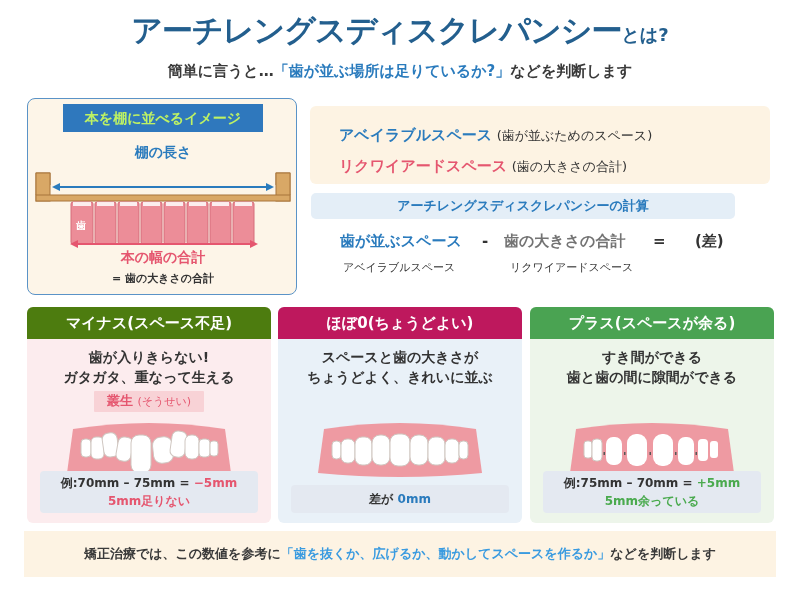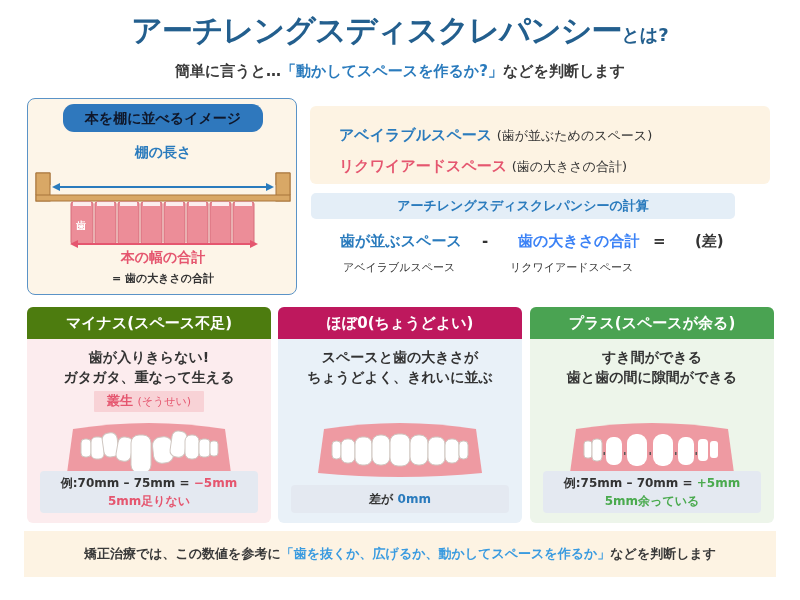--- a/index.html
+++ b/index.html
@@ -6,41 +6,41 @@
   html, body { width: 800px; height: 600px; background: #ffffff; overflow: hidden; }
   body { font-family: "DejaVu Sans", "Liberation Sans", sans-serif; color: #333333; position: relative; }
 
   .title { position: absolute; top: 10px; left: 0; width: 800px; text-align: center; color: #235f8e; font-weight: bold; font-size: 31px; letter-spacing: -1px; }
   .title .suffix { font-size: 18px; letter-spacing: 0; }
   .subtitle { position: absolute; top: 62px; left: 0; width: 800px; text-align: center; font-size: 15px; color: #3a3a3a; font-weight: bold; }
   .subtitle .hl { color: #2a7bbd; }
 
   
   .shelf-panel { position: absolute; left: 27px; top: 98px; width: 270px; height: 197px; background: #fdf5e8; border: 1.5px solid #5a93c7; border-radius: 8px; }
-  .shelf-badge { position: absolute; left: 35px; top: 5px; width: 200px; height: 28px; background: #2f78bd; color: #0f172a; border-radius: 11px; font-weight: bold; font-size: 14px; text-align: center; line-height: 28px; }
+  .shelf-badge { position: absolute; left: 35px; top: 5px; width: 200px; height: 28px; background: #2f78bd; color: #bef264; border-radius: 0; font-weight: bold; font-size: 14px; text-align: center; line-height: 28px; }
   .shelf-len { position: absolute; top: 45px; left: 0; width: 270px; text-align: center; color: #2a7bbd; font-weight: bold; font-size: 14px; }
   .shelf-len-sub { position: absolute; top: 63px; left: 0; width: 270px; text-align: center; font-size: 11px; font-weight: bold; color: #333; }
   .shelf-svg { position: absolute; left: 0; top: 70px; }
   .book-total { position: absolute; top: 150px; left: 0; width: 270px; text-align: center; color: #e5566f; font-weight: bold; font-size: 14px; }
   .book-total-sub { position: absolute; top: 172px; left: 0; width: 270px; text-align: center; font-size: 11px; font-weight: bold; color: #333; }
 
   
   .def-box { position: absolute; left: 310px; top: 106px; width: 460px; height: 78px; background: #fdf3e3; border-radius: 6px; padding: 14px 29px; }
   .def-row { font-size: 14px; line-height: 30px; white-space: nowrap; }
   .def-term { font-weight: bold; font-size: 15px; }
   .def-term.blue { color: #2a7bbd; }
   .def-term.pink { color: #e5566f; }
   .def-desc { color: #333; font-size: 13px; }
 
   .calc-banner { position: absolute; left: 311px; top: 193px; width: 424px; height: 26px; background: #e4eef7; border-radius: 5px; text-align: center; line-height: 26px; color: #2a7bbd; font-weight: bold; font-size: 13px; }
   .formula { position: absolute; left: 340px; top: 232px; width: 420px; height: 22px; font-weight: bold; font-size: 15px; }
   .formula span { position: absolute; top: 0; white-space: nowrap; }
   .f-blue { color: #2a7bbd; left: 0; }
   .f-minus { left: 142px; color: #333; }
-  .f-pink { color: #3b82f6; left: 178px; }
+  .f-pink { color: #737373; left: 164px; }
   .f-eq { left: 313px; color: #333; }
   .f-diff { left: 355px; color: #333; }
   .formula-sub { position: absolute; top: 260px; font-size: 11px; color: #333; white-space: nowrap; }
 
   
   .card { position: absolute; top: 307px; width: 244px; height: 216px; border-radius: 6px; overflow: hidden; }
   .card-head { height: 32px; color: #fff; font-weight: bold; font-size: 15px; text-align: center; line-height: 32px; }
   .card-desc { text-align: center; font-weight: bold; font-size: 14px; color: #333; line-height: 20px; margin-top: 8px; }
   .card-tag { display: block; width: 110px; margin: 4px auto 0; text-align: center; background: #f8d2d6; border-radius: 1px; font-size: 13px; font-weight: bold; color: #e5566f; line-height: 20px; }
   .card-tag .small { color: #e5566f; font-size: 11px; font-weight: normal; }
@@ -57,21 +57,21 @@
   .card-plus { left: 530px; background: #edf5ea; }
   .card-plus .card-head { background: #4aa352; }
 
   .bottom-bar { position: absolute; left: 24px; top: 531px; width: 752px; height: 46px; background: #fdf3e3; text-align: center; line-height: 46px; font-size: 13px; font-weight: bold; color: #3a3a3a; }
   .bottom-bar .hl { color: #3a9be0; }
 </style>
 </head>
 <body>
 
 <div class="title"><span>アーチレングスディスクレパンシー</span><span class="suffix">とは?</span></div>
-<div class="subtitle"><span>簡単に言うと…</span><span class="hl">「動かしてスペースを作るか?」</span><span>などを判断します</span></div>
+<div class="subtitle"><span>簡単に言うと…</span><span class="hl">「歯が並ぶ場所は足りているか?」</span><span>などを判断します</span></div>
 
 <div class="shelf-panel">
   <div class="shelf-badge">本を棚に並べるイメージ</div>
   <div class="shelf-len">棚の長さ</div>
   <svg class="shelf-svg" width="270" height="80" viewBox="0 0 270 80">
 
     <path d="M8 4 L22 4 L22 16 L8 26 Z" fill="#d4a05a" stroke="#a8743a" stroke-width="1"></path>
     <path d="M262 4 L248 4 L248 16 L262 26 Z" fill="#d4a05a" stroke="#a8743a" stroke-width="1"></path>
     <rect x="8" y="4" width="14" height="28" fill="#d9a866" stroke="#a8743a" stroke-width="1"></rect>
     <rect x="248" y="4" width="14" height="28" fill="#d9a866" stroke="#a8743a" stroke-width="1"></rect>

